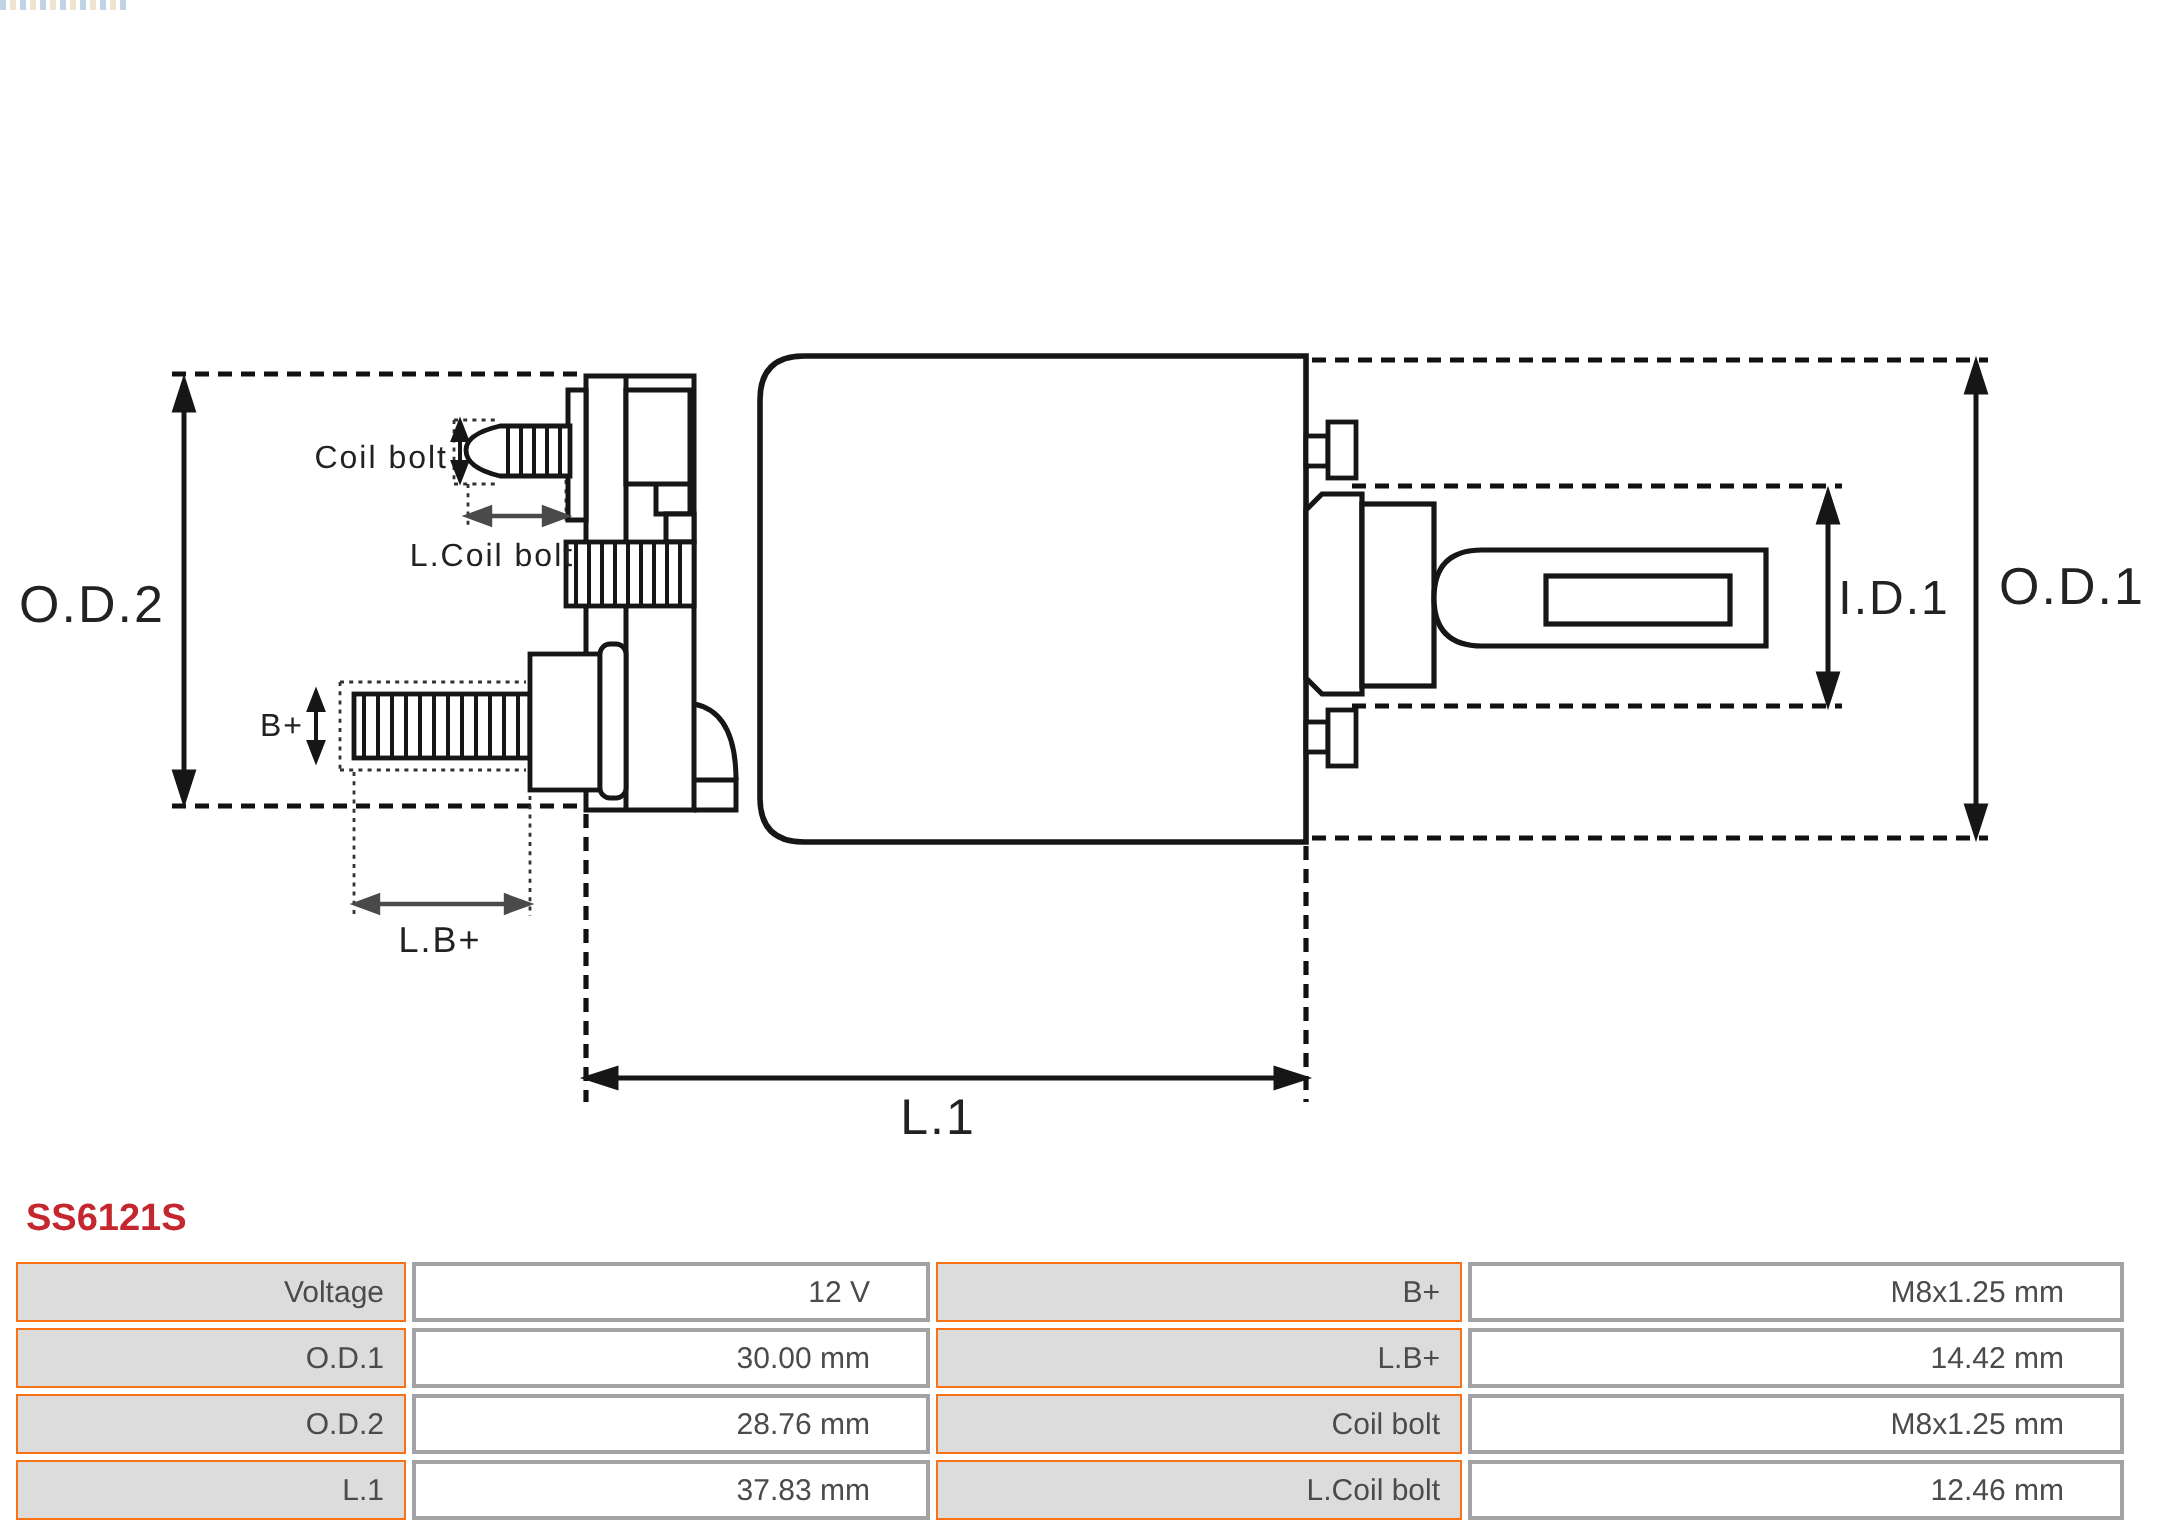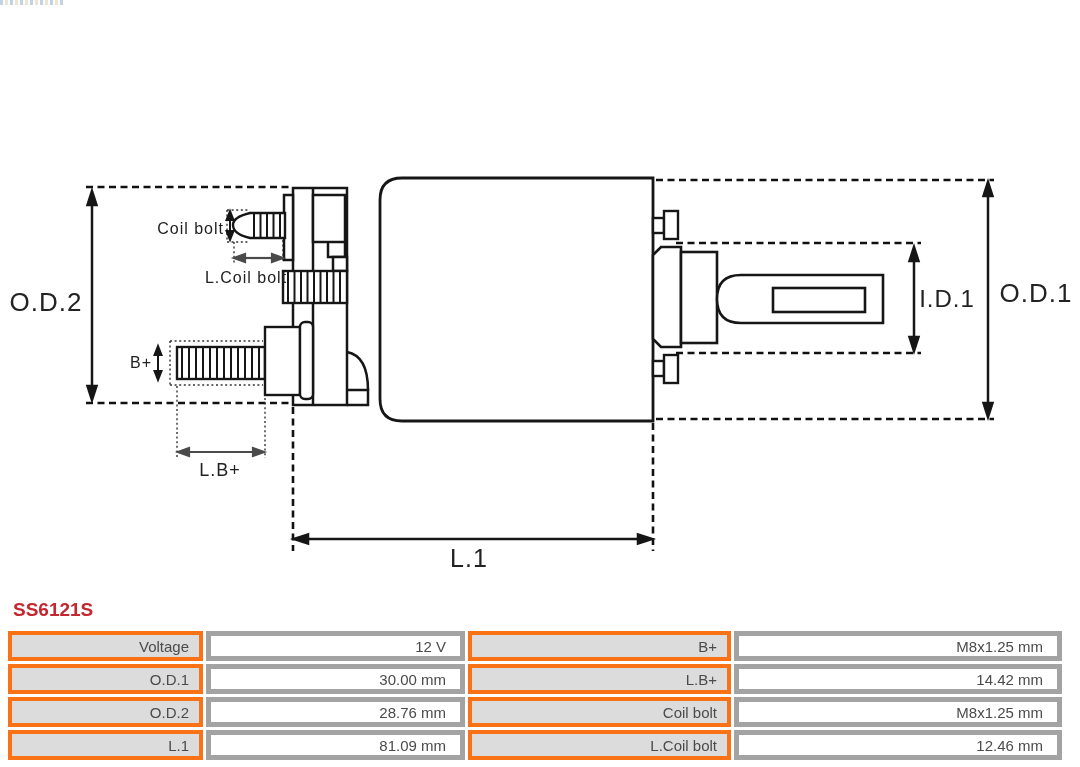--- a/index.html
+++ b/index.html
@@ -7,22 +7,22 @@
        font-family:"Liberation Sans", sans-serif;}
   .logo-strip{position:absolute;left:0;top:0;width:64px;height:5px;opacity:.75;
     background:repeating-linear-gradient(90deg,#adc4dd 0 3px,#ffffff 3px 5px,#e8dbc0 5px 8px,#ffffff 8px 10px);}
   .diagram-wrap{position:absolute;left:0;top:0;width:1080px;height:600px;}
   svg text{font-family:"Liberation Sans", sans-serif;fill:#222222;letter-spacing:1px;}
   .part-number{position:absolute;left:13px;top:599px;font-size:19px;font-weight:600;color:#c4272e;text-align:right;}
   .spec-table{position:absolute;left:8px;top:631px;width:1054px;
     display:grid;grid-template-columns:195px 259px 263px 1fr;
     grid-auto-rows:30px;gap:3px;font-size:15px;color:#4b4b4b;}
   .cell{display:flex;align-items:center;justify-content:flex-end;box-sizing:border-box;}
-  .cell.label{background:#dcdcdc;border:4px solid #f97316;padding-right:10px;}
-  .cell.value{background:#ffffff;border:5px solid #a3a3a3;padding-right:14px;}
+  .cell.label{background:#dcdcdc;border:1px solid #f97316;padding-right:10px;}
+  .cell.value{background:#ffffff;border:2px solid #a3a3a3;padding-right:28px;}
 </style>
 </head>
 <body>
 
 <div class="logo-strip"></div>
 
 <div class="diagram-wrap">
 <svg width="1080" height="600" viewBox="0 0 1080 600">
 
   <g stroke="#111111" stroke-width="2.6" stroke-dasharray="7,4.5" fill="none">
@@ -192,16 +192,16 @@
   <div class="cell value">30.00 mm</div>
   <div class="cell label">L.B+</div>
   <div class="cell value">14.42 mm</div>
 
   <div class="cell label">O.D.2</div>
   <div class="cell value">28.76 mm</div>
   <div class="cell label">Coil bolt</div>
   <div class="cell value">M8x1.25 mm</div>
 
   <div class="cell label">L.1</div>
-  <div class="cell value">81.09 mm</div>
+  <div class="cell value">37.83 mm</div>
   <div class="cell label">L.Coil bolt</div>
   <div class="cell value">12.46 mm</div>
 </div>
 
 </body></html>

